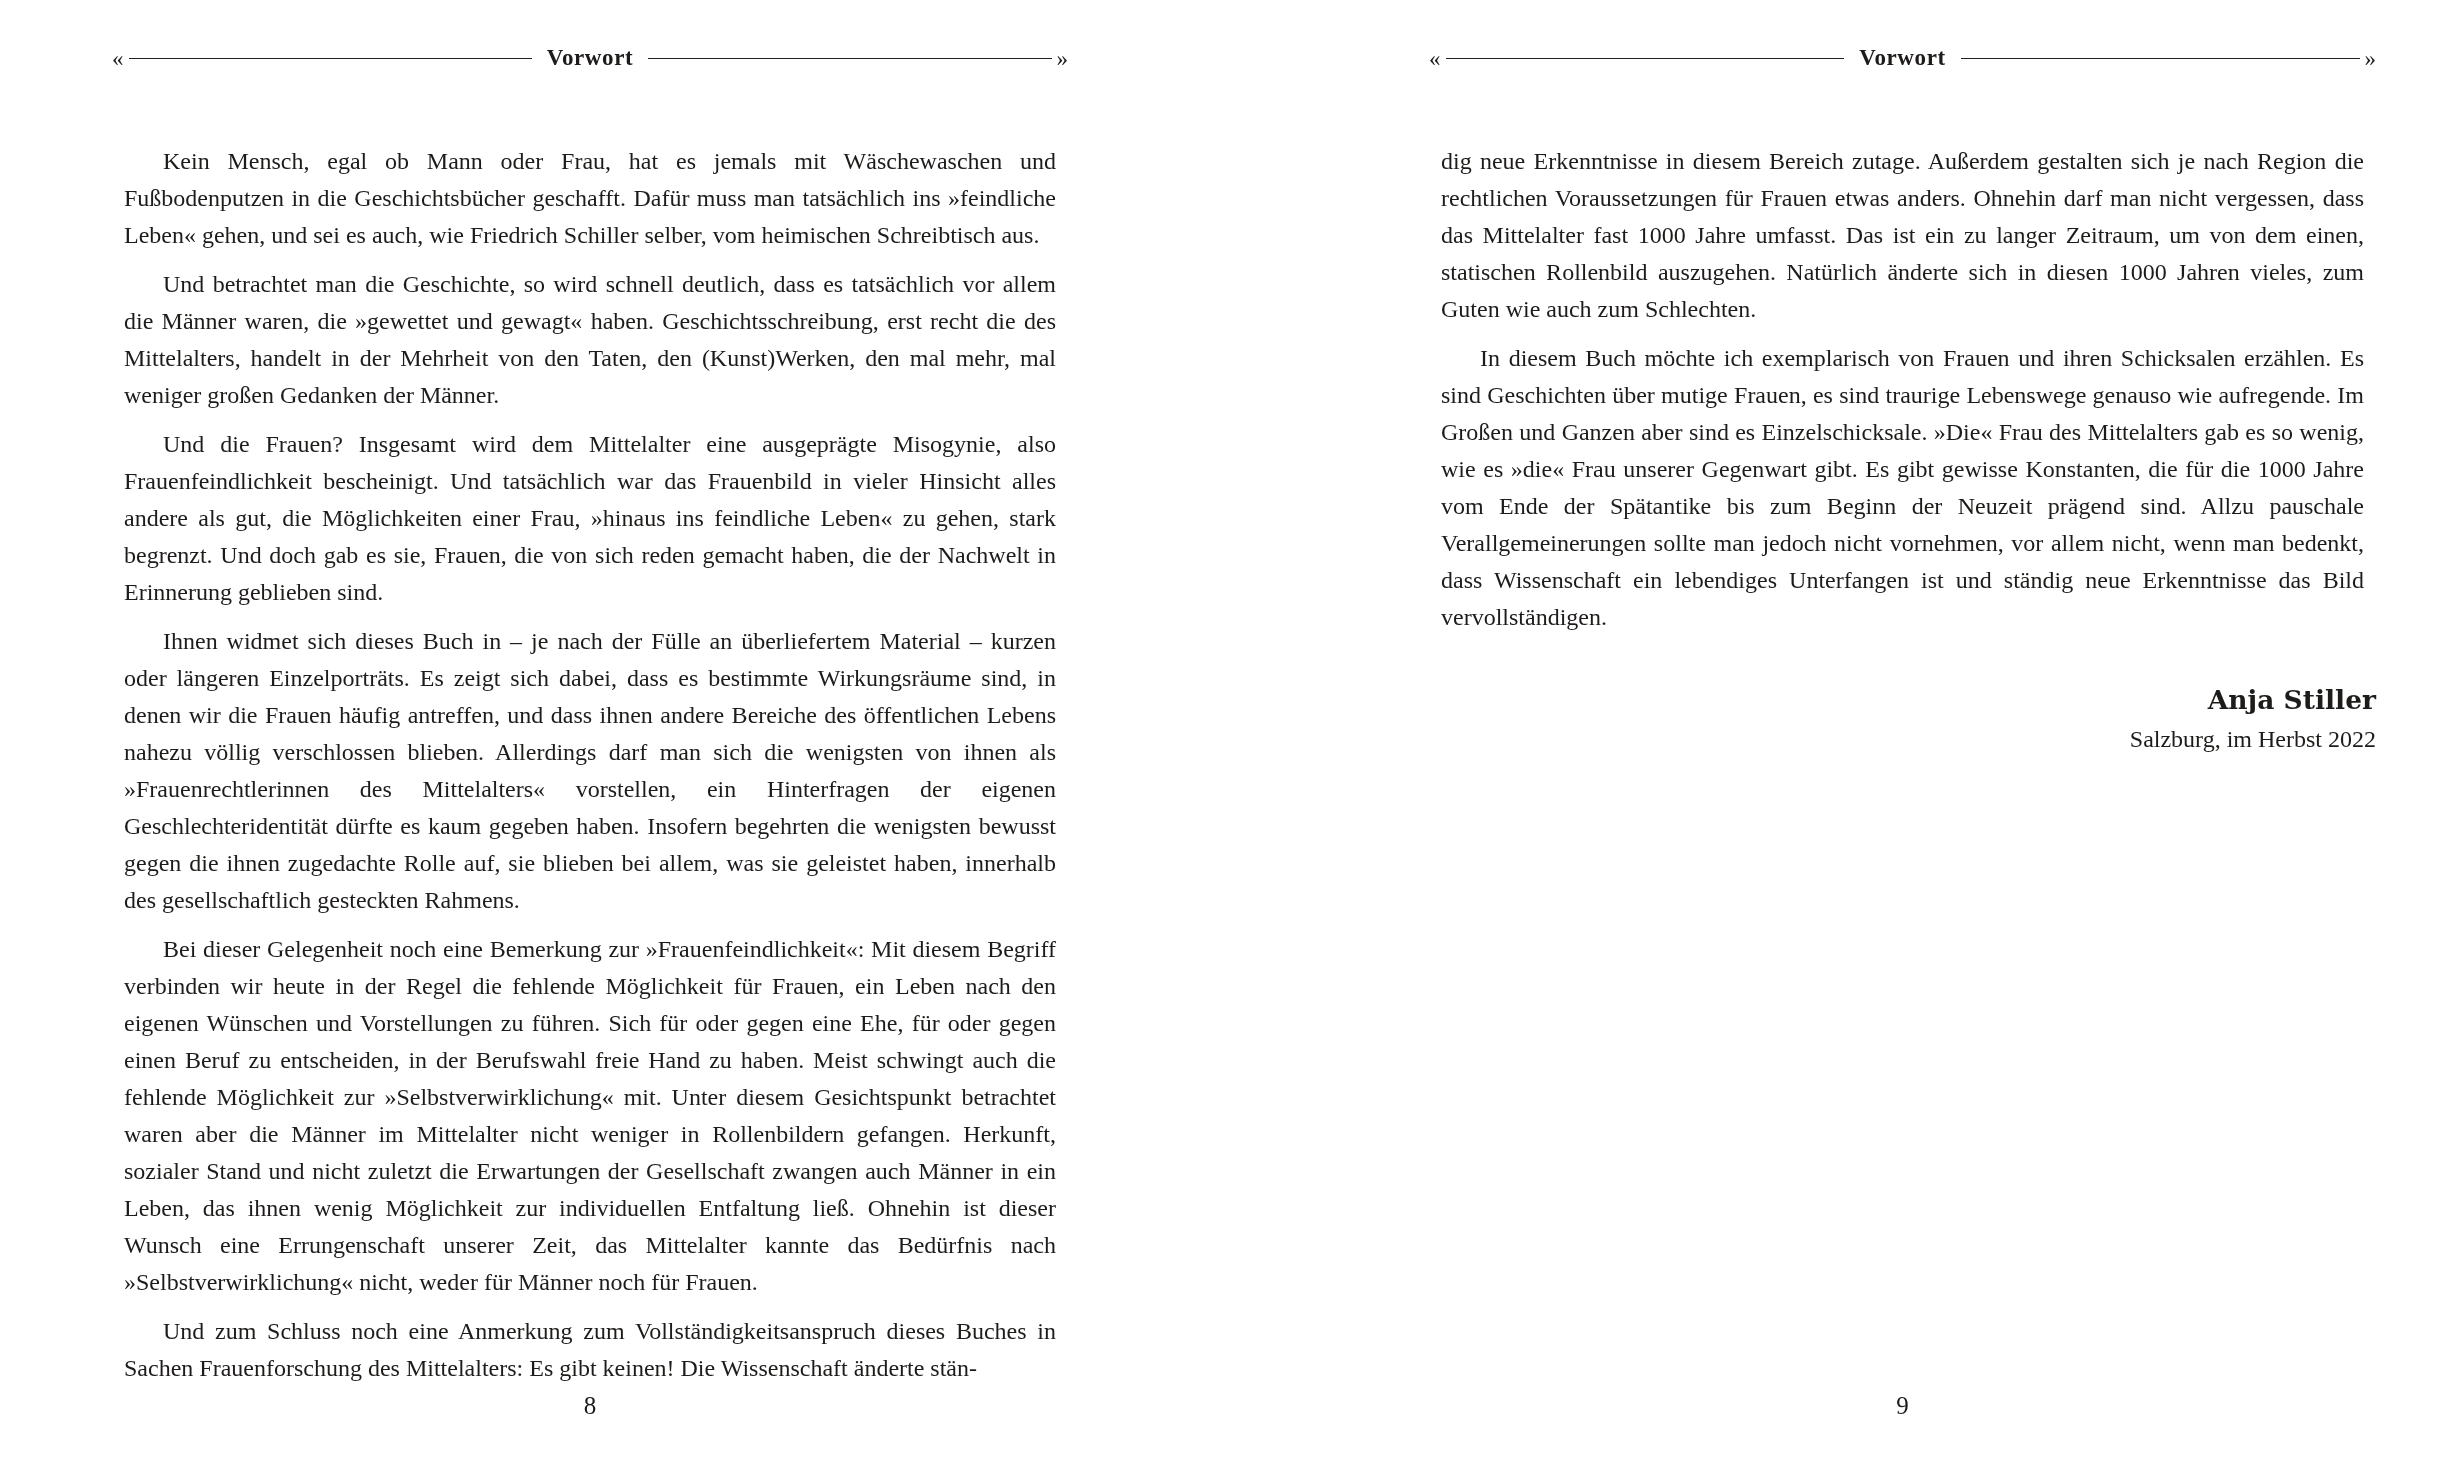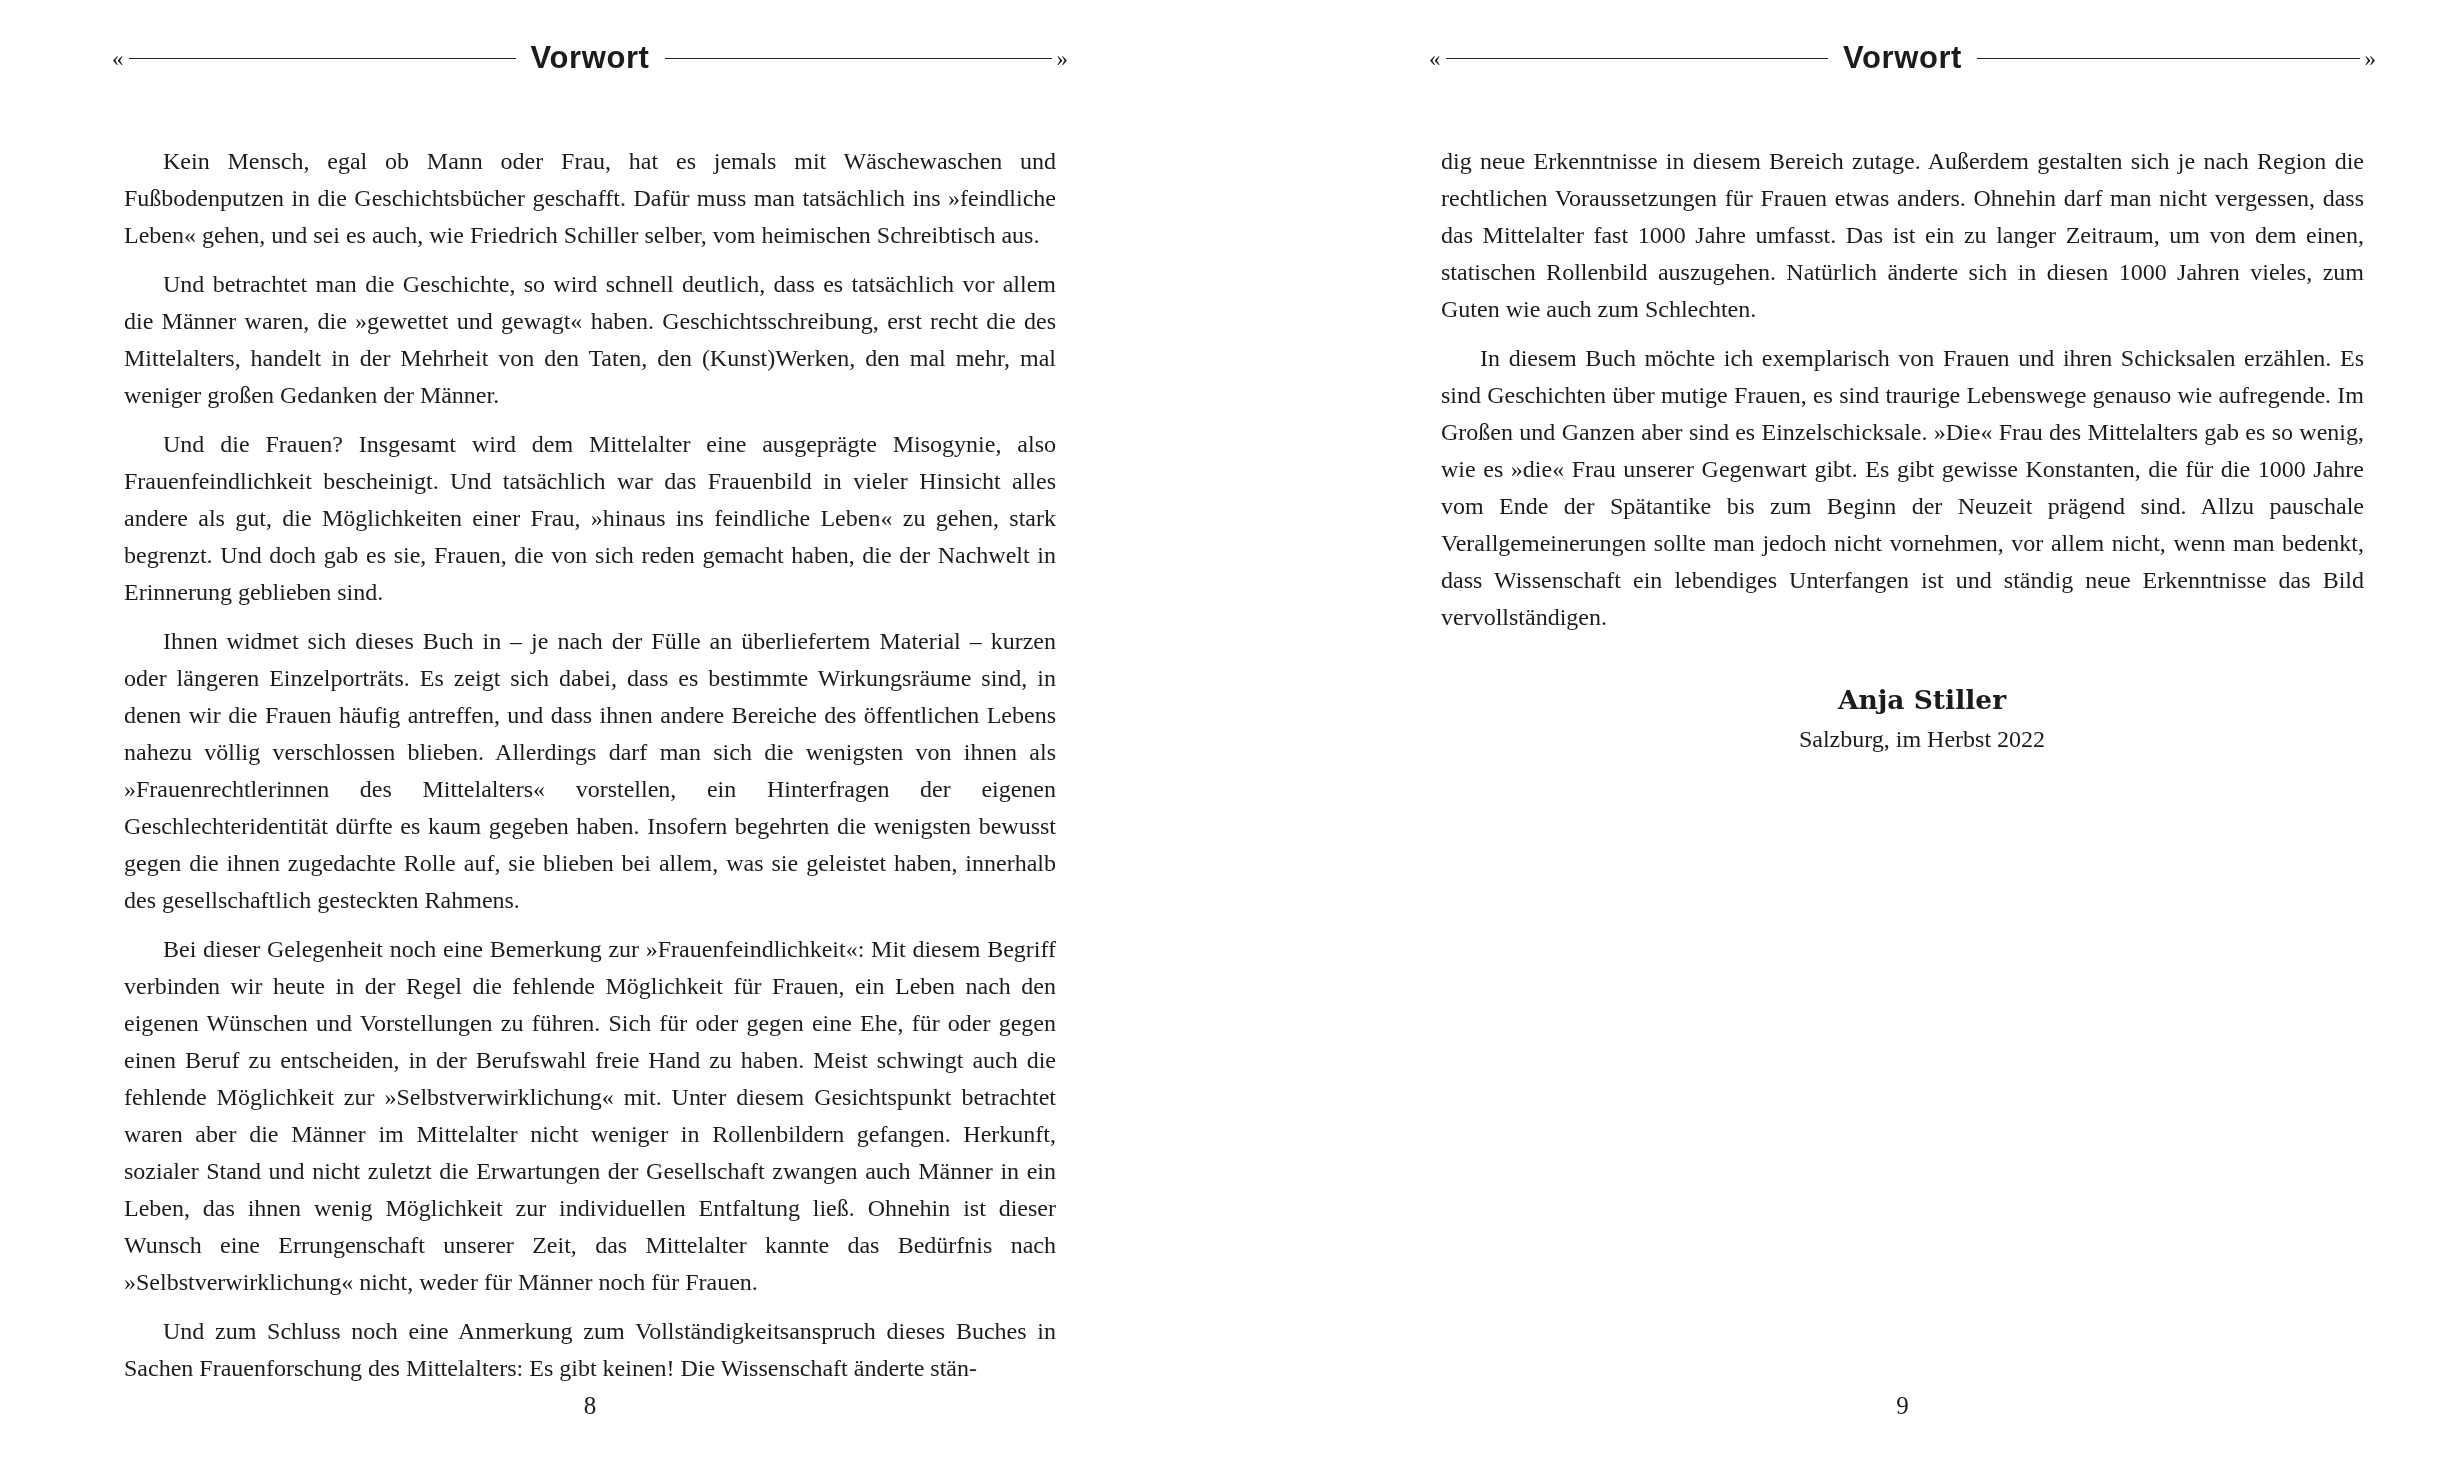--- a/index.html
+++ b/index.html
@@ -39,46 +39,46 @@
     flex: 0 0 auto;
   }
   .rule {
     flex: 1 1 auto;
     height: 0;
     border-top: 1.3px solid #24211e;
     margin: 0 5px;
   }
   .head-title {
     flex: 0 0 auto;
-    font-size: 31px;
+    font-size: 23px;
     font-weight: bold;
     letter-spacing: 0.6px;
     padding: 0 10px;
-    font-family: Liberation Sans, sans-serif;
+    font-family: Liberation Serif, serif;
   }
 
   
   .text-block {
     font-size: 24px;
     line-height: 37px;
     text-align: justify;
     hyphens: auto;
     -webkit-hyphens: auto;
   }
   .text-block p {
     margin: 12px;
     text-indent: 39px;
   }
   .text-block p.no-indent { text-indent: 0; }
 
   
   .signature {
     margin-top: 45px;
     padding-left: 39px;
-    text-align: center;
+    text-align: right;
   }
   .signature p { margin: 0; text-indent: 0; }
   .sig-name {
     font-size: 26.5px;
     font-weight: bold;
     font-family: "DejaVu Serif", "Liberation Serif", serif;
     margin-bottom: 3.8px !important;
   }
   .sig-place {
     font-size: 24px;

